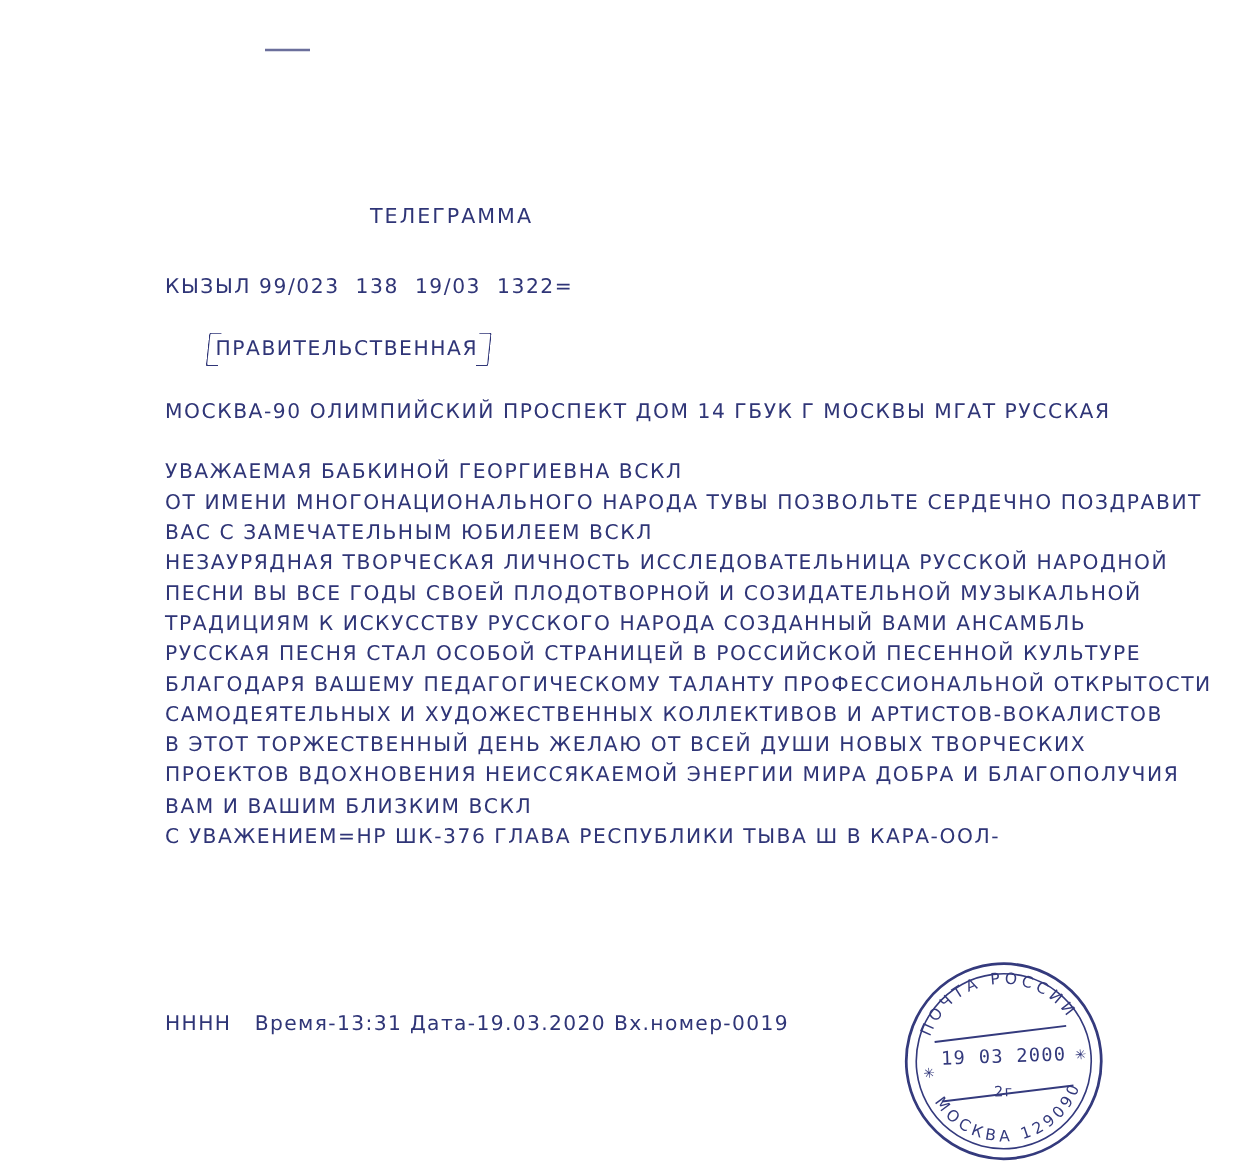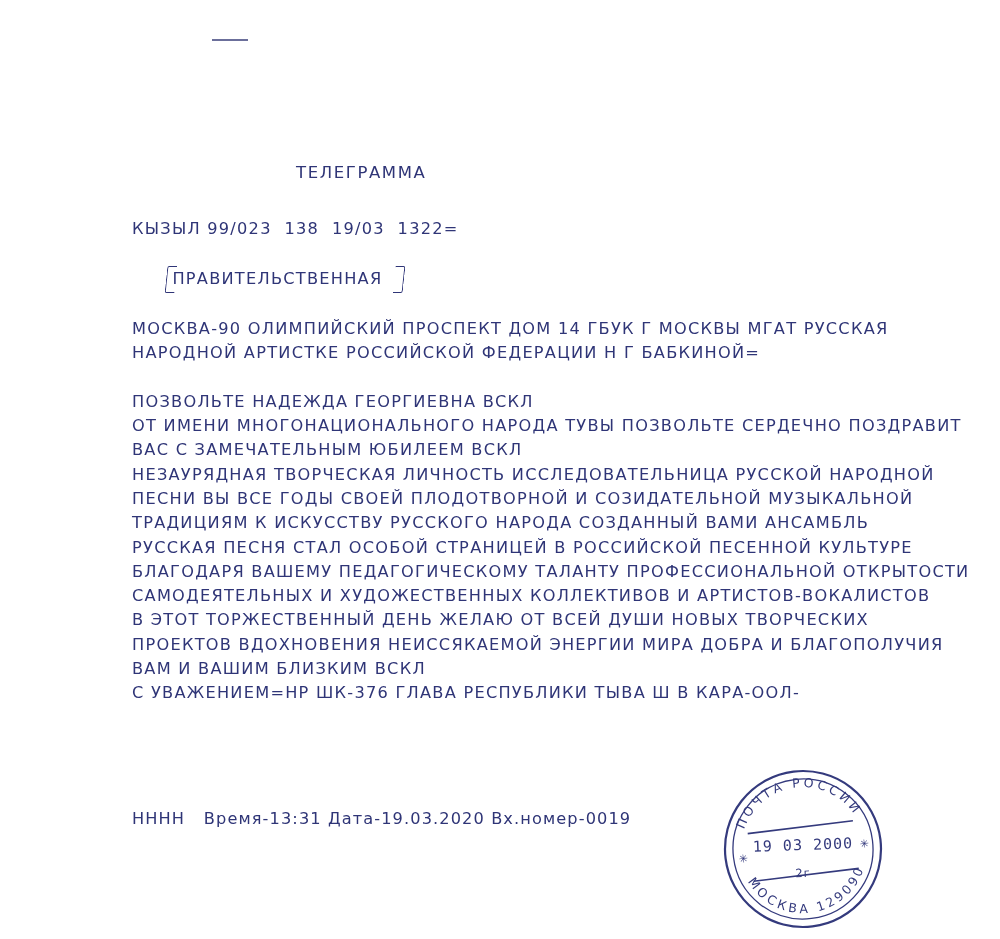--- a/index.html
+++ b/index.html
@@ -51,21 +51,21 @@
     line-height: 24.3px;
     color: #2f3577;
     white-space: pre;
   }
   .line.spacer {
     height: 24px;
   }
   .gov-wrap {
     position: relative;
     display: inline-block;
-    padding: 1px 22px 2px 6px;
+    padding: 1px 10px 2px 6px;
     margin-left: -4px;
   }
   .gov-wrap::before {
     content: "";
     position: absolute;
     left: 0;
     top: 0;
     bottom: 0;
     width: 9px;
     border-left: 1.6px solid #2f3577;
@@ -143,25 +143,24 @@
 
   <div class="body-block">
 
     <div class="line">КЫЗЫЛ 99/023  138  19/03  1322=</div>
 
     <div class="line">
       <span class="gov-wrap">ПРАВИТЕЛЬСТВЕННАЯ</span>
     </div>
 
     <div class="line">МОСКВА-90 ОЛИМПИЙСКИЙ ПРОСПЕКТ ДОМ 14 ГБУК Г МОСКВЫ МГАТ РУССКАЯ</div>
-    <div class="line">НАРОДНОЙ АРТИСТКЕ РОССИЙСКОЙ ФЕДЕРАЦИИ Н Г БАБКИНОЙ=</div>
 
     <div class="line spacer"></div>
 
-    <div class="line">ПОЗВОЛЬТЕ НАДЕЖДА ГЕОРГИЕВНА ВСКЛ</div>
+    <div class="line">УВАЖАЕМАЯ БАБКИНОЙ ГЕОРГИЕВНА ВСКЛ</div>
     <div class="line">ОТ ИМЕНИ МНОГОНАЦИОНАЛЬНОГО НАРОДА ТУВЫ ПОЗВОЛЬТЕ СЕРДЕЧНО ПОЗДРАВИТ</div>
     <div class="line">ВАС С ЗАМЕЧАТЕЛЬНЫМ ЮБИЛЕЕМ ВСКЛ</div>
     <div class="line">НЕЗАУРЯДНАЯ ТВОРЧЕСКАЯ ЛИЧНОСТЬ ИССЛЕДОВАТЕЛЬНИЦА РУССКОЙ НАРОДНОЙ</div>
     <div class="line">ПЕСНИ ВЫ ВСЕ ГОДЫ СВОЕЙ ПЛОДОТВОРНОЙ И СОЗИДАТЕЛЬНОЙ МУЗЫКАЛЬНОЙ</div>
     <div class="line">ТРАДИЦИЯМ К ИСКУССТВУ РУССКОГО НАРОДА СОЗДАННЫЙ ВАМИ АНСАМБЛЬ</div>
     <div class="line">РУССКАЯ ПЕСНЯ СТАЛ ОСОБОЙ СТРАНИЦЕЙ В РОССИЙСКОЙ ПЕСЕННОЙ КУЛЬТУРЕ</div>
     <div class="line">БЛАГОДАРЯ ВАШЕМУ ПЕДАГОГИЧЕСКОМУ ТАЛАНТУ ПРОФЕССИОНАЛЬНОЙ ОТКРЫТОСТИ</div>
     <div class="line">САМОДЕЯТЕЛЬНЫХ И ХУДОЖЕСТВЕННЫХ КОЛЛЕКТИВОВ И АРТИСТОВ-ВОКАЛИСТОВ</div>
     <div class="line">В ЭТОТ ТОРЖЕСТВЕННЫЙ ДЕНЬ ЖЕЛАЮ ОТ ВСЕЙ ДУШИ НОВЫХ ТВОРЧЕСКИХ</div>
     <div class="line">ПРОЕКТОВ ВДОХНОВЕНИЯ НЕИССЯКАЕМОЙ ЭНЕРГИИ МИРА ДОБРА И БЛАГОПОЛУЧИЯ</div>

